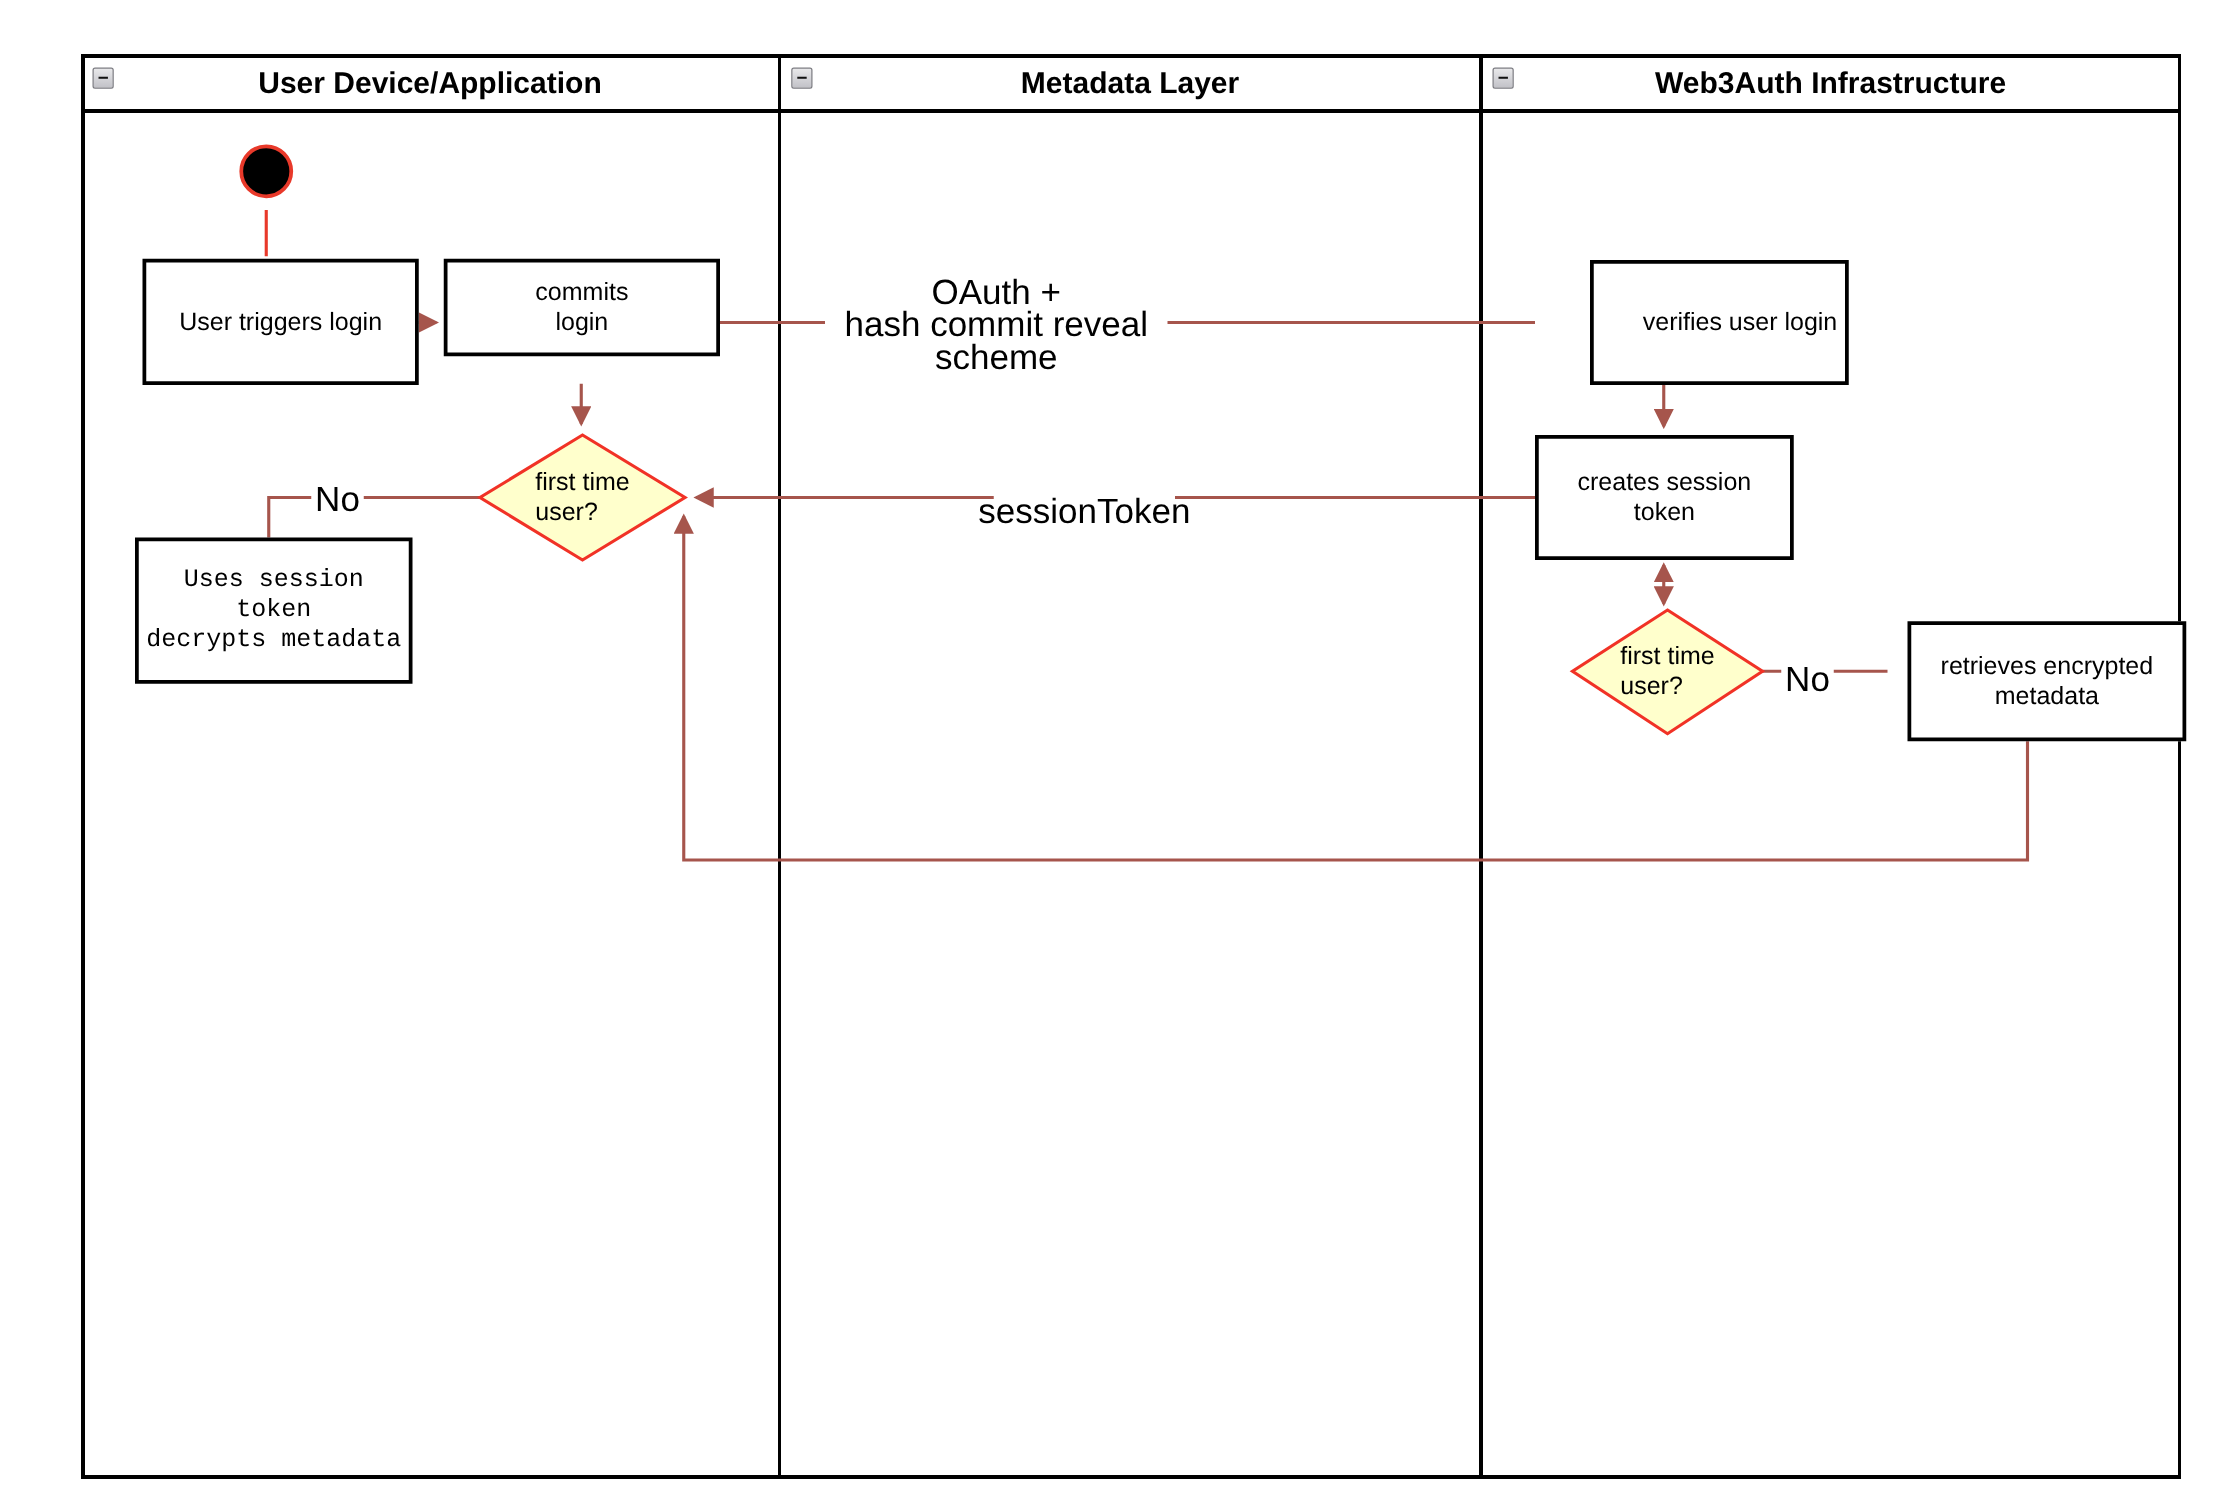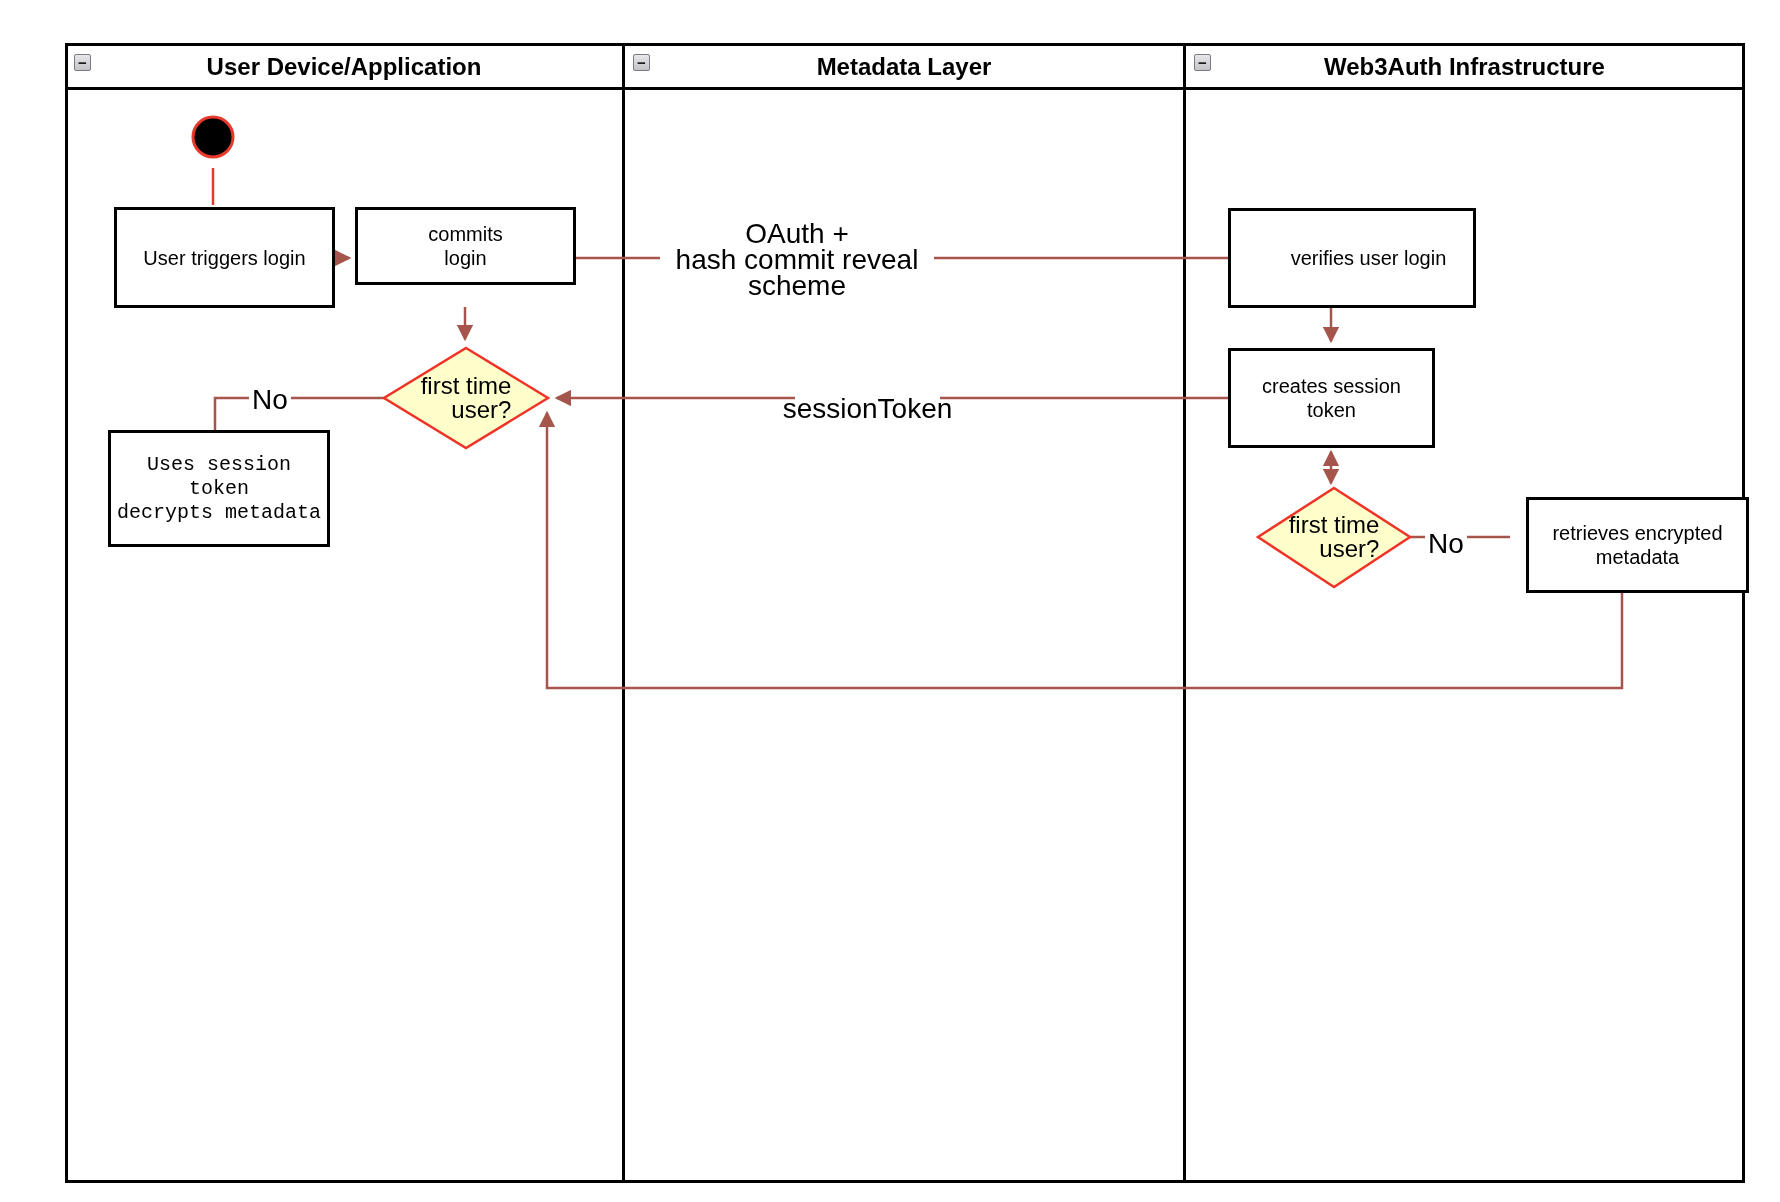--- a/index.html
+++ b/index.html
@@ -21,21 +21,21 @@
     font-size:15px; line-height:1; font-weight:bold; color:#111;
   }
 
   .node {
     position:absolute; box-sizing:border-box; background:#ffffff; border:3px solid #000000;
     display:flex; align-items:center; justify-content:center; text-align:center;
     font-size:20px; line-height:24px; white-space:pre-line;
   }
   .decision-label {
     position:absolute; display:flex; align-items:center; justify-content:center;
-    text-align:right; font-size:24px; line-height:24px; white-space:pre-line;
+    text-align:left; font-size:20px; line-height:24px; white-space:pre-line;
   }
   .edge-label {
     position:absolute; background:#ffffff;
     display:flex; align-items:center; justify-content:center;
     text-align:center; font-size:28px; line-height:26px; white-space:pre-line;
   }
 </style>
 </head>
 <body>
 
@@ -96,21 +96,21 @@
 
   <div class="node" style="left:114px; top:207px; width:221px; height:101px;">
     <span>User triggers login</span>
   </div>
 
   <div class="node" style="left:355px; top:207px; width:221px; height:78px;">
     <span>commits
 login</span>
   </div>
 
-  <div class="node" style="left:1228px; top:208px; width:248px; height:100px;padding-left:33px;">
+  <div class="node" style="left:1272px; top:208px; width:207px; height:100px;padding-left:33px;">
     <span>verifies user login</span>
   </div>
 
   <div class="node" style="left:1228px; top:348px; width:207px; height:100px;">
     <span>creates session
 token</span>
   </div>
 
   <div class="node" style="left:108px; top:430px; width:222px; height:117px;font-family:Liberation Mono, monospace;">
     <span>Uses session

